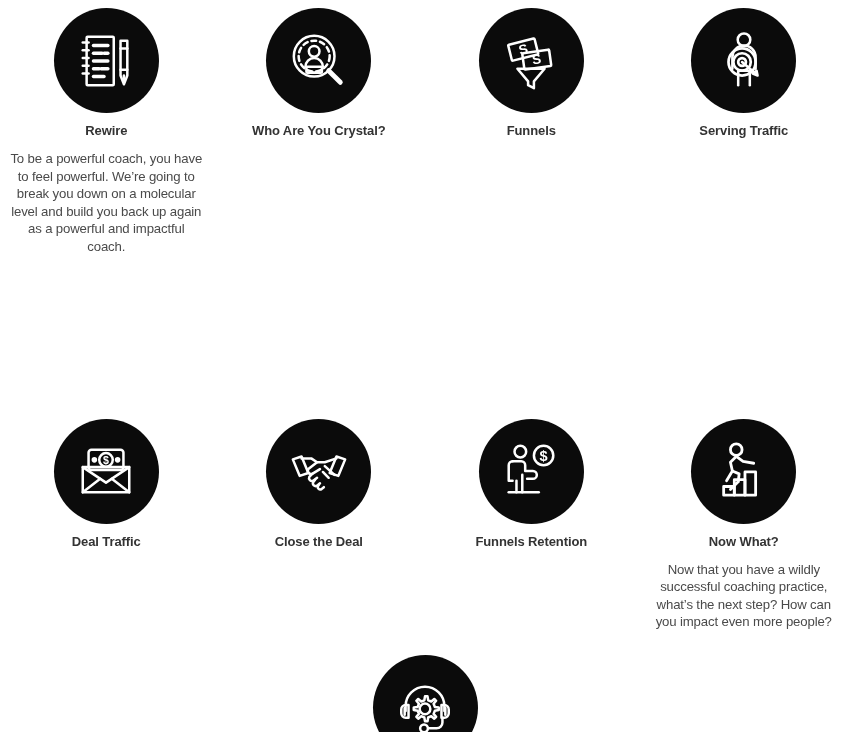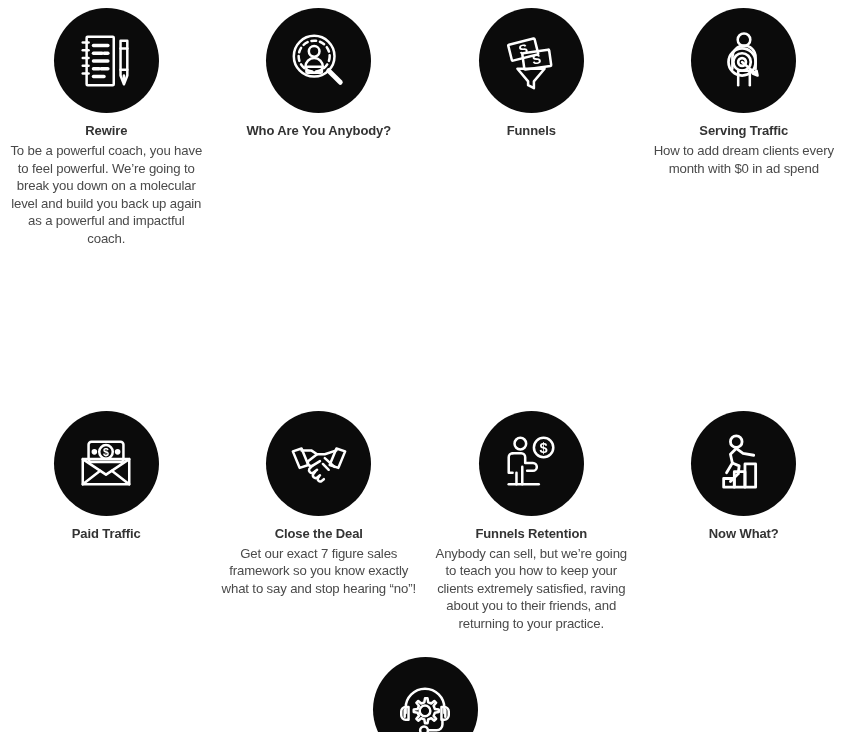--- a/index.html
+++ b/index.html
@@ -57,21 +57,21 @@
   
   .feature-title {
     margin-top: 9px;
     font-size: 13px;
     font-weight: bold;
     line-height: 17px;
     color: #333333;
     letter-spacing: -0.1px;
   }
   .feature-desc {
-    margin-top: 3px;
+    margin-top: 11px;
     font-size: 13.2px;
     line-height: 17.6px;
     color: #4a4a4a;
     text-align: center;
     letter-spacing: -0.15px;
   }
 
   
   .plus-section {
     margin-top: 24px;
@@ -118,21 +118,21 @@
       <div class="icon-circle">
         <svg width="62" height="62" viewBox="0 0 64 64" fill="none" stroke="#ffffff" stroke-width="2.6" stroke-linecap="round" stroke-linejoin="round">
           <circle cx="27" cy="27" r="21"></circle>
           <circle cx="27" cy="27" r="16" stroke-dasharray="5 4"></circle>
           <circle cx="27" cy="22" r="5.5"></circle>
           <path d="M18 38 a9 9 0 0 1 18 0"></path>
           <rect x="19" y="38" width="16" height="6" rx="1"></rect>
           <line x1="42" y1="42" x2="54" y2="54" stroke-width="5"></line>
         </svg>
       </div>
-      <div class="feature-title">Who Are You Anybody?</div>
+      <div class="feature-title">Who Are You Crystal?</div>
     </div>
 
     <div class="feature-cell">
       <div class="icon-circle">
         <svg width="62" height="62" viewBox="0 0 64 64" fill="none" stroke="#ffffff" stroke-width="2.6" stroke-linecap="round" stroke-linejoin="round">
           <g transform="rotate(-14 27 20)">
             <rect x="10" y="11" width="28" height="17" rx="1"></rect>
             <text x="24" y="24" font-family="Liberation Sans, sans-serif" font-size="14" font-weight="bold" fill="#ffffff" stroke="none" text-anchor="middle">S</text>
           </g>
           <g transform="rotate(-8 38 31)">
@@ -154,94 +154,92 @@
           <line x1="38" y1="42" x2="38" y2="57"></line>
           <line x1="26" y1="42" x2="38" y2="42"></line>
           <circle cx="30" cy="33" r="14" stroke-width="2.8"></circle>
           <circle cx="30" cy="33" r="9" stroke-width="2.8"></circle>
           <circle cx="30" cy="33" r="4" stroke-width="2.8"></circle>
           <line x1="30" y1="33" x2="45" y2="46"></line>
           <path d="M41 45 l5 2 l-1 -5 z" fill="#ffffff"></path>
         </svg>
       </div>
       <div class="feature-title">Serving Traffic</div>
-      <div class="feature-desc">How to add dream clients every month with $0 in ad spend</div>
     </div>
 
   </div>
 
   <div class="feature-row row-2" style="margin-top:154px;">
 
     <div class="feature-cell">
       <div class="icon-circle">
         <svg width="62" height="62" viewBox="0 0 64 64" fill="none" stroke="#ffffff" stroke-width="2.6" stroke-linecap="round" stroke-linejoin="round">
           <rect x="14" y="10" width="36" height="21" rx="3"></rect>
           <circle cx="32" cy="20.5" r="7"></circle>
           <text x="32" y="25" font-family="Liberation Sans, sans-serif" font-size="11" font-weight="bold" fill="#ffffff" stroke="none" text-anchor="middle">$</text>
           <circle cx="20" cy="20.5" r="1.6" fill="#ffffff"></circle>
           <circle cx="44" cy="20.5" r="1.6" fill="#ffffff"></circle>
           <path d="M8 28 h48 v26 h-48 z"></path>
           <path d="M8 28 l24 16 l24 -16"></path>
           <path d="M8 54 l18 -14"></path>
           <path d="M56 54 l-18 -14"></path>
         </svg>
       </div>
-      <div class="feature-title">Paid Traffic</div>
+      <div class="feature-title">Deal Traffic</div>
     </div>
 
     <div class="feature-cell">
       <div class="icon-circle">
         <svg width="62" height="62" viewBox="0 0 64 64" fill="none" stroke="#ffffff" stroke-width="2.6" stroke-linecap="round" stroke-linejoin="round">
           <path d="M5 20 l9 -3 l7 17 l-9 3 z"></path>
           <path d="M59 20 l-9 -3 l-7 17 l9 3 z"></path>
           <path d="M14 19 h10 l6 4 h8 l12 -4"></path>
           <path d="M30 23 l-9 7 a3.4 3.4 0 0 0 4 5 l8 -5"></path>
           <path d="M25 35 l-3 3 a3 3 0 0 0 4 4 l4 -3"></path>
           <path d="M28 41 l-2 2.5 a2.8 2.8 0 0 0 4 3.6 l3 -2.4"></path>
           <path d="M32 46 l-1 1.5 a2.5 2.5 0 0 0 3.6 3.2 l2.4 -2"></path>
           <path d="M38 27 l10 9"></path>
           <path d="M36 33 l6 6"></path>
         </svg>
       </div>
       <div class="feature-title">Close the Deal</div>
-      <div class="feature-desc">Get our exact 7 figure sales framework so you know exactly what to say and stop hearing “no”!</div>
     </div>
 
     <div class="feature-cell">
       <div class="icon-circle">
         <svg width="62" height="62" viewBox="0 0 64 64" fill="none" stroke="#ffffff" stroke-width="2.6" stroke-linecap="round" stroke-linejoin="round">
           <circle cx="21" cy="12" r="6"></circle>
           <path d="M13 22 h9 a4 4 0 0 1 4 4 v6 h8 a4 4 0 0 1 0 8 h-6"></path>
           <path d="M13 22 a4 4 0 0 0 -4 4 v16 h4"></path>
           <line x1="17" y1="42" x2="17" y2="54"></line>
           <line x1="23" y1="36" x2="23" y2="54"></line>
           <line x1="9" y1="54" x2="40" y2="54"></line>
           <circle cx="45" cy="16" r="10"></circle>
           <text x="45" y="22" font-family="Liberation Sans, sans-serif" font-size="15" font-weight="bold" fill="#ffffff" stroke="none" text-anchor="middle">$</text>
         </svg>
       </div>
       <div class="feature-title">Funnels Retention</div>
-      <div class="feature-desc">Anybody can sell, but we’re going to teach you how to keep your clients extremely satisfied, raving about you to their friends, and returning to your practice.</div>
     </div>
 
     <div class="feature-cell">
       <div class="icon-circle">
         <svg width="62" height="62" viewBox="0 0 64 64" fill="none" stroke="#ffffff" stroke-width="2.9" stroke-linecap="round" stroke-linejoin="round">
           <circle cx="24" cy="10" r="6"></circle>
           <path d="M24 17 l-6 6 l2 9"></path>
           <path d="M24 17 l7 5 l11 2"></path>
           <path d="M20 32 l7 3 l-1 8"></path>
           <path d="M20 32 l-6 10"></path>
           <path d="M26 43 l-8 8"></path>
           <rect x="11" y="48" width="11" height="9"></rect>
           <rect x="22" y="41" width="11" height="16"></rect>
           <rect x="33" y="33" width="11" height="24"></rect>
         </svg>
       </div>
       <div class="feature-title">Now What?</div>
+      <div class="feature-desc">Now that you have a wildly successful coaching practice, what’s the next step? How can you impact even more people?</div>
     </div>
 
   </div>
 
   <div class="plus-section">
     <div class="icon-circle">
       <svg width="62" height="62" viewBox="0 0 64 64" fill="none" stroke="#ffffff" stroke-width="2.6" stroke-linecap="round" stroke-linejoin="round">
         <path d="M12 36 v-5 a20 20 0 0 1 40 0 v5"></path>
         <path d="M12 30 a4.5 4.5 0 0 0 -4.5 4.5 v4 a4.5 4.5 0 0 0 4.5 4.5 h3 v-13 z"></path>
         <path d="M52 30 a4.5 4.5 0 0 1 4.5 4.5 v4 a4.5 4.5 0 0 1 -4.5 4.5 h-3 v-13 z"></path>

